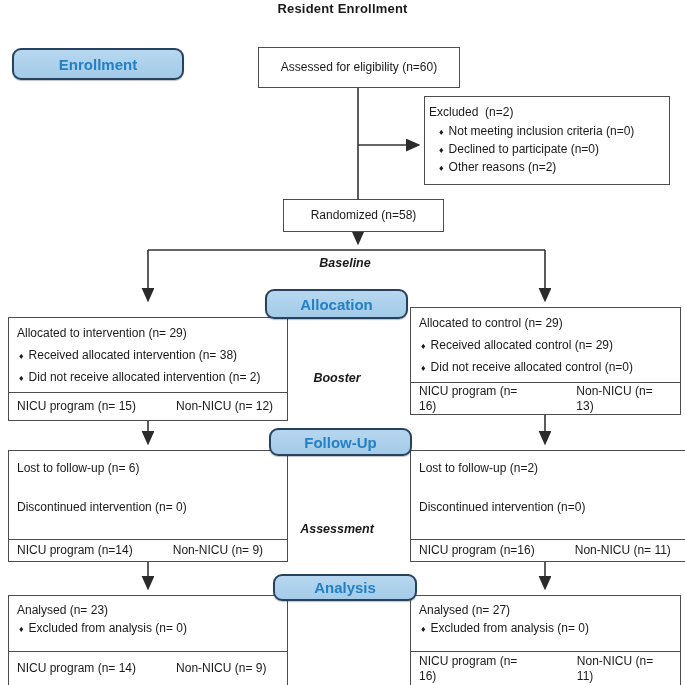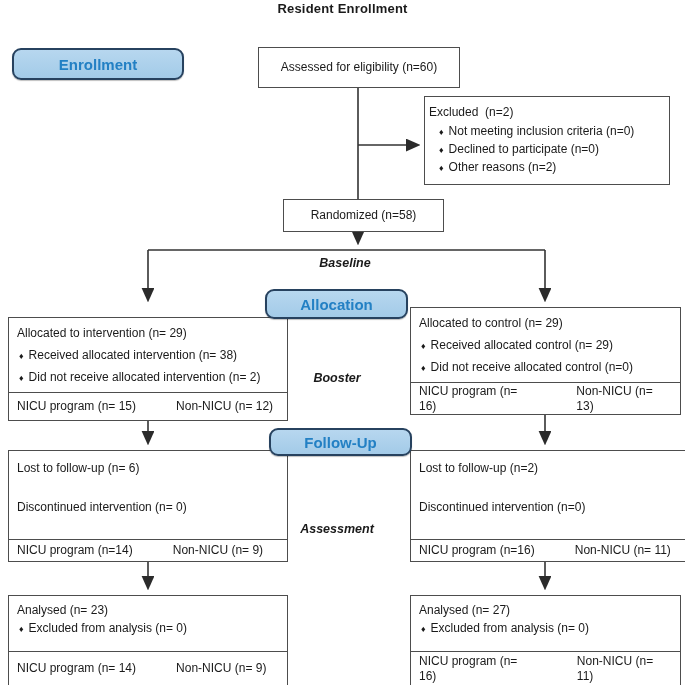--- a/index.html
+++ b/index.html
@@ -75,20 +75,23 @@
 
   <div class="badge" style="left:12px;top:48px;width:172px;height:32px;">
     <span>Enrollment</span>
   </div>
   <div class="badge" style="left:265px;top:289px;width:143px;height:30px;">
     <span>Allocation</span>
   </div>
   <div class="badge" style="left:269px;top:428px;width:143px;height:28px;">
     <span>Follow-Up</span>
   </div>
+  <div class="badge" style="left:273px;top:574px;width:144px;height:27px;">
+    <span>Analysis</span>
+  </div>
 
   <div class="stage-label" style="left:245px;top:256px;width:200px;">Baseline</div>
   <div class="stage-label" style="left:237px;top:371px;width:200px;">Booster</div>
   <div class="stage-label" style="left:237px;top:522px;width:200px;">Assessment</div>
 
   <div class="box center-txt" style="left:258px;top:47px;width:202px;height:41px;">
     <span class="txt">Assessed for eligibility (n=60)</span>
   </div>
 
   <div class="box excl" style="left:424px;top:96px;width:246px;height:89px;padding:7px 4px;">

